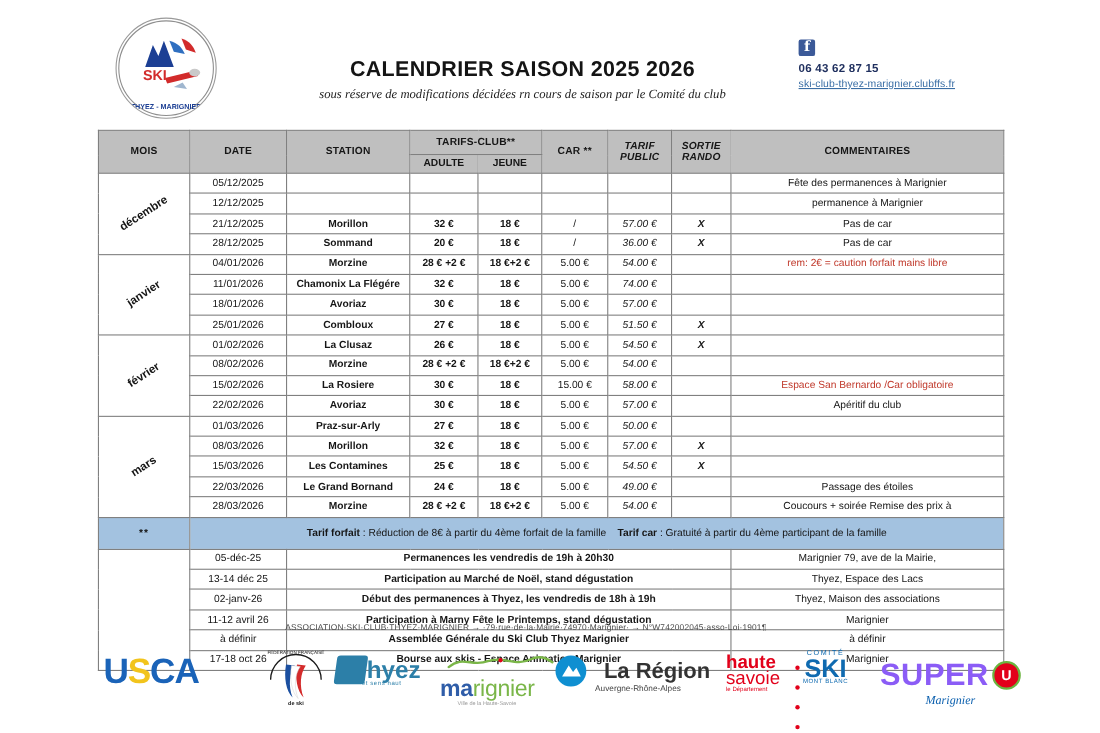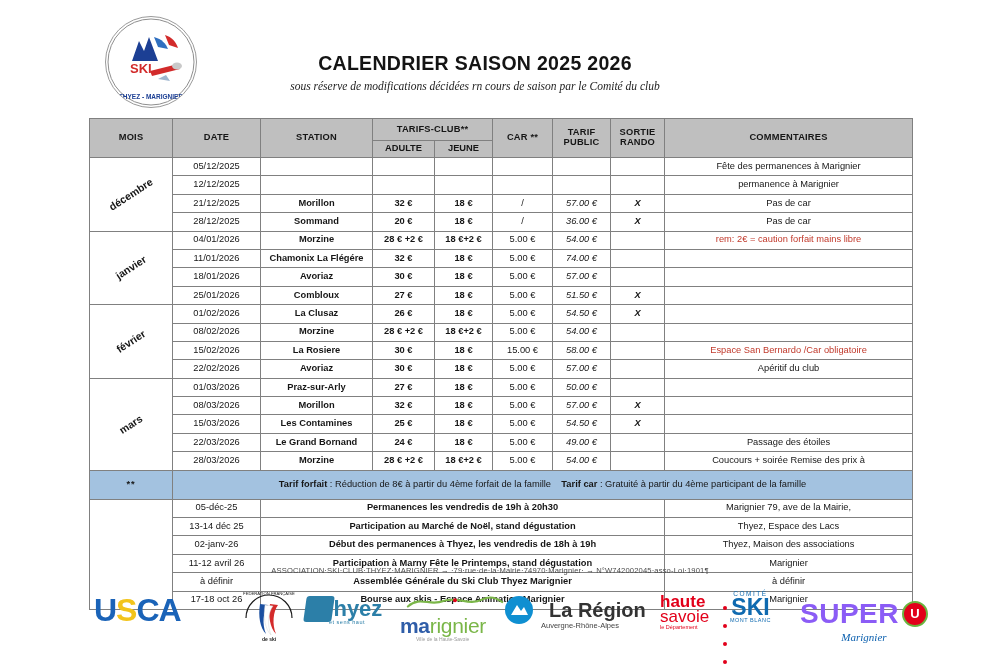--- a/index.html
+++ b/index.html
@@ -52,21 +52,21 @@
     border:1px solid #808080;
     padding:0 2px;
     font-size:9.3px;
     text-align:center;
     vertical-align:middle;
     line-height:1.05;
     color:#161616;
     overflow:hidden;
   }
   .hdr td{background:#bfbfbf;font-weight:bold;font-size:9.8px;height:21px;letter-spacing:.2px;}
-  .hdr td.ital{margin-top:18px;}
+  .hdr td.ital{font-style:italic;margin-top:18px;}
   .sub td{background:#bfbfbf;font-weight:bold;font-size:9.3px;height:16px;}
   tr.drow td{height:17.4px;}
   td.station{font-weight:bold;font-size:9.2px;}
   td.price{font-weight:bold;font-size:9.2px;margin-left:40px;}
   td.car{font-size:9.2px;}
   td.pub{font-style:italic;font-size:9.2px;}
   td.rando{font-style:italic;font-weight:bold;font-size:9.5px;}
   td.comm{font-size:9.6px;}
   td.comm.red{color:#c0392b;}
   td.date{font-size:9.4px;}
@@ -91,21 +91,21 @@
   td.blue-dots{font-size:13px;font-weight:bold;letter-spacing:1px;color:#1a1a1a;line-height:6px;}
   
   tr.ev td{height:17.4px;}
   td.ev-date{font-size:9.4px;}
   td.ev-txt{font-size:9.6px;font-weight:bold;margin-left:11px;}
   td.ev-place{font-size:9.6px;}
   td.ev-blank{border-left:1px solid #808080;border-right:1px solid #808080;}
 
   
   .footer-note{
-    position:absolute;left:16px;top:566px;width:948px;text-align:center;
+    position:absolute;left:4px;top:566px;width:948px;text-align:center;
     font-size:7.6px;color:#4a4a4a;letter-spacing:.15px;
     font-family:"Liberation Sans", sans-serif;
   }
   .footer-logos{
     position:absolute;left:0;top:582px;width:1000px;height:70px;
   }
   .flogo{position:absolute;top:0;height:64px;}
 
   
   .usca{left:94px;top:10px;font-size:32px;font-weight:bold;color:#1a63b8;
@@ -178,20 +178,25 @@
           <text x="45" y="82" font-family="Liberation Sans" font-size="6.5" font-weight="bold" fill="#1c3f94" text-anchor="middle">THYEZ - MARIGNIER</text>
         </svg>
       </div>
     </div>
 
     <div class="title-block">
       <div class="doc-title">CALENDRIER SAISON 2025 2026</div>
       <div class="doc-subtitle">sous réserve de modifications décidées rn cours de saison par le Comité du club</div>
     </div>
 
+    <div class="contact">
+      <a class="fb-icon"></a>
+      <div class="contact-phone">06 43 62 87 15</div>
+      <div class="contact-mail">ski-club-thyez-marignier.clubffs.fr</div>
+    </div>
   </div>
 
   <div class="tbl-wrap">
     <table class="cal">
       <colgroup>
         <col style="width:83px">
           <col style="width:88px">
           <col style="width:112px">
         <col style="width:62px">
           <col style="width:58px">

